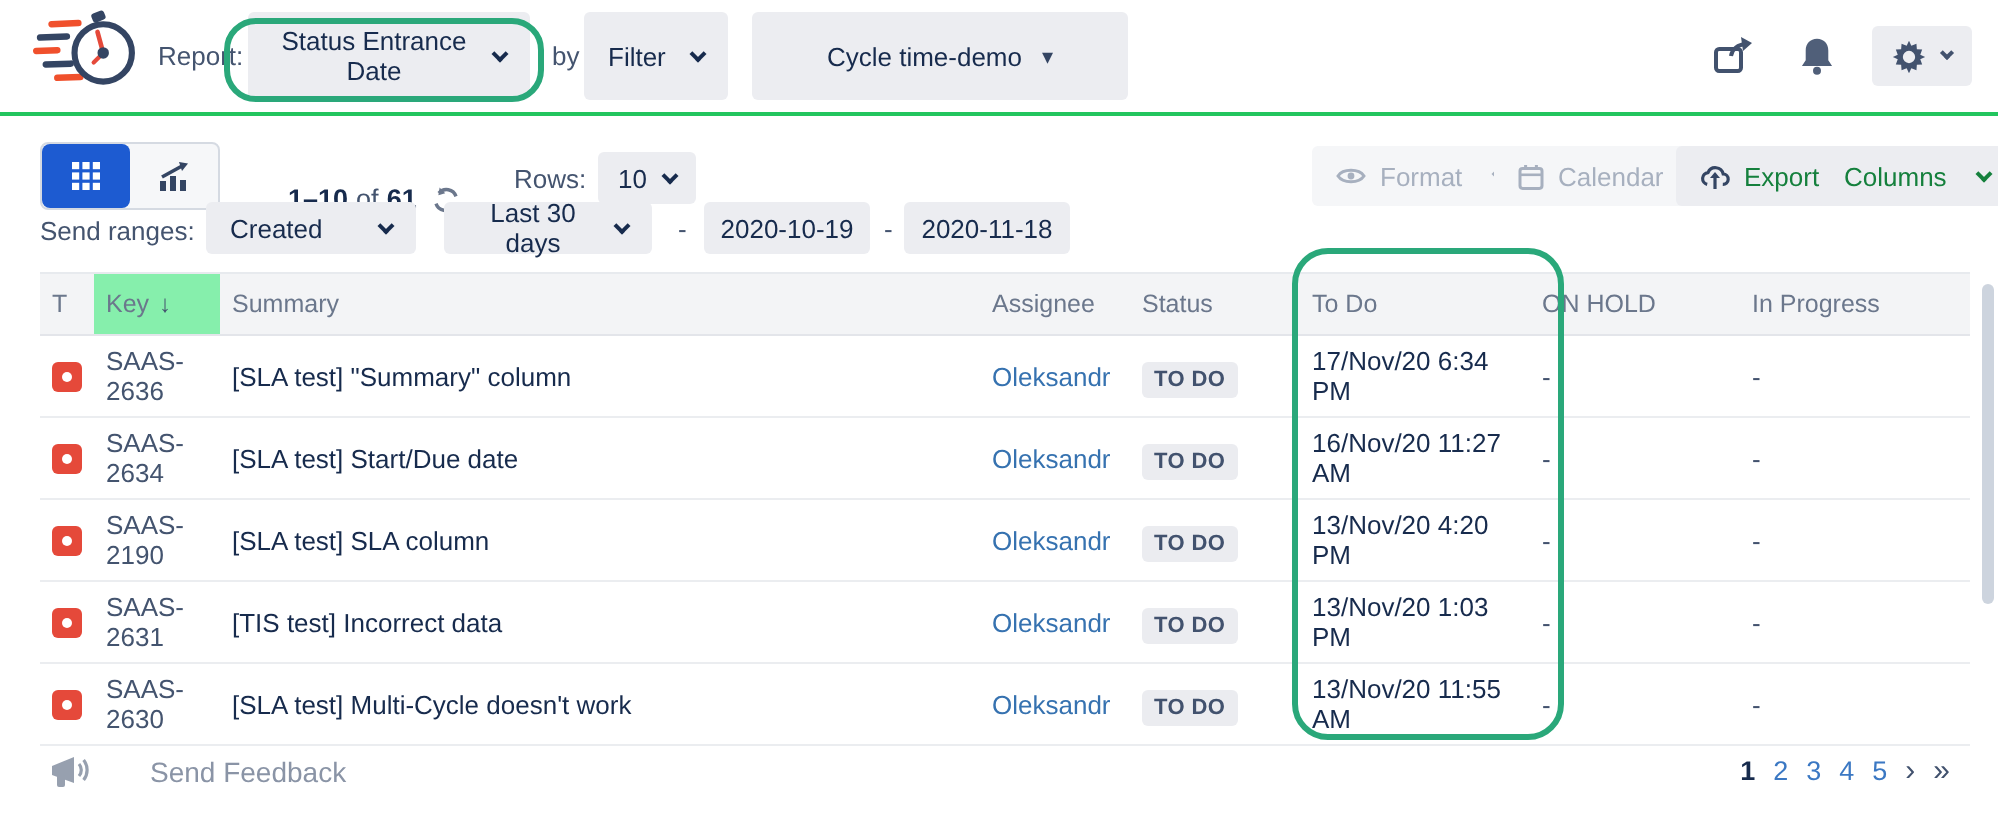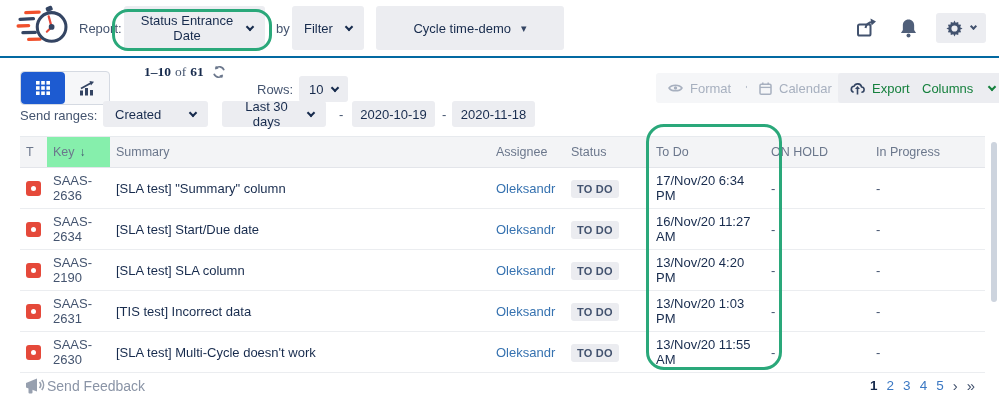--- a/index.html
+++ b/index.html
@@ -1,34 +1,34 @@
 <!DOCTYPE html>
 <html><head>
 <meta charset="utf-8">
 <style>
   * { margin:0; padding:0; box-sizing:border-box; }
   html,body { background:#fff; }
   body { font-family:"Liberation Sans", sans-serif; color:#172b4d; }
   .app { position:relative; width:999px; height:407px; background:#fff; overflow:hidden; }
 
   
-  .header-bar { position:absolute; left:0; top:0; width:999px; height:58px; background:#fff; border-bottom:2px solid #0369a1; }
+  .header-bar { position:absolute; left:0; top:0; width:999px; height:58px; background:#fff; border-bottom:2px solid #22c55e; }
   .hitem { position:absolute; top:50%; transform:translateY(-50%); }
   .lbl { font-size:13px; color:#44546f; }
   .sel { display:flex; align-items:center; justify-content:space-between; background:#ecedf1; border:none; border-radius:3px; height:44px; padding:0 12px; font-size:13px; color:#172b4d; font-family:inherit; cursor:pointer; }
   .chev { width:6px; height:6px; border-right:2px solid currentColor; border-bottom:2px solid currentColor; transform:rotate(45deg); display:inline-block; margin-left:9px; margin-top:-3px; flex:none; }
   .caret { font-size:11px; color:#344563; margin-left:10px; }
   .iconbtn { background:none; border:none; cursor:pointer; display:flex; align-items:center; }
   .gearbtn { background:#ecedf1; border:none; border-radius:3px; height:30px; padding:0 10px; display:flex; align-items:center; gap:6px; cursor:pointer; color:#42526e; }
 
   
   .toggle { position:absolute; left:20px; top:71px; display:flex; border:1px solid #d5dae2; background:#f6f7f9; border-radius:4px; height:34px; }
   .tbtn { width:44px; height:32px; border:none; background:transparent; display:flex; align-items:center; justify-content:center; cursor:pointer; border-radius:4px; }
   .tbtn.active { background:#1d5bd1; }
-  .pager-info { position:absolute; left:144px; top:64px; font-size:13.5px; color:#172b4d; display:flex; align-items:center; gap:4px;font-family:Liberation Serif, serif; }
+  .pager-info { position:absolute; left:144px; top:92px; font-size:13.5px; color:#172b4d; display:flex; align-items:center; gap:4px; }
   .pager-info b { font-weight:700; }
   .refresh { margin-left:4px; display:flex; cursor:pointer; background:none; border:none; }
   .rows-label { position:absolute; left:257px; top:82px; font-size:13px; color:#44546f; }
   .rows-sel { position:absolute; left:299px; top:76px; height:26px; padding:0 10px; font-size:13px; }
   .rbtns { position:absolute; top:73px; height:30px; }
   .btn { display:flex; align-items:center; gap:7px; background:#ecedf1; border:none; border-radius:3px; height:30px; padding:0 12px; font-size:13px; color:#15803d; font-family:inherit; cursor:pointer; }
   .btn.disabled { background:#f5f6f8; color:#a7b0bf; cursor:default; }
 
   
   .dr-label { position:absolute; left:20px; top:108px; font-size:13px; color:#44546f; }
@@ -46,21 +46,21 @@
   .bug-dot { width:5px; height:5px; background:#fff; border-radius:50%; display:block; }
   .c-key { color:#44546f; font-size:12.5px; }
   .c-sum { color:#172b4d; }
   .alink { color:#3672b0; text-decoration:none; cursor:pointer; }
   .badge { background:#ebecf0; color:#42526e; font-size:11px; font-weight:700; padding:3px 6px; border-radius:3px; letter-spacing:.2px; }
   .c-date { color:#172b4d;margin-top:44px; }
   .c-dash { color:#42526e; }
 
   
   .footer { position:absolute; left:0; top:370px; width:999px; height:37px; display:flex; align-items:center; justify-content:space-between; padding:0 24px 6px 24px; }
-  .feedback { display:flex; align-items:center; gap:0; color:#8a94a6; font-size:14px; cursor:pointer; background:none; border:none; font-family:inherit; }
+  .feedback { display:flex; align-items:center; gap:28px; color:#8a94a6; font-size:14px; cursor:pointer; background:none; border:none; font-family:inherit; }
   .pagination { display:flex; align-items:center; gap:9px; font-size:13.5px; }
   .pg-cur { color:#172b4d; font-weight:700; cursor:default; }
   .pg-link { color:#3b78c3; text-decoration:none; cursor:pointer; }
   .pg-nav { color:#42526e; text-decoration:none; cursor:pointer; font-size:15px; }
 
   
   .oval { position:absolute; border:3px solid #2aa87a; pointer-events:none; z-index:50; }
   .oval-report { left:112px; top:9px; width:160px; height:42px; border-radius:16px; }
   .oval-todo { left:646px; top:124px; width:136px; height:246px; border-radius:18px; }
   .scroll-thumb { position:absolute; right:2px; top:142px; width:6px; height:160px; background:#cdd4de; border-radius:3px; }

